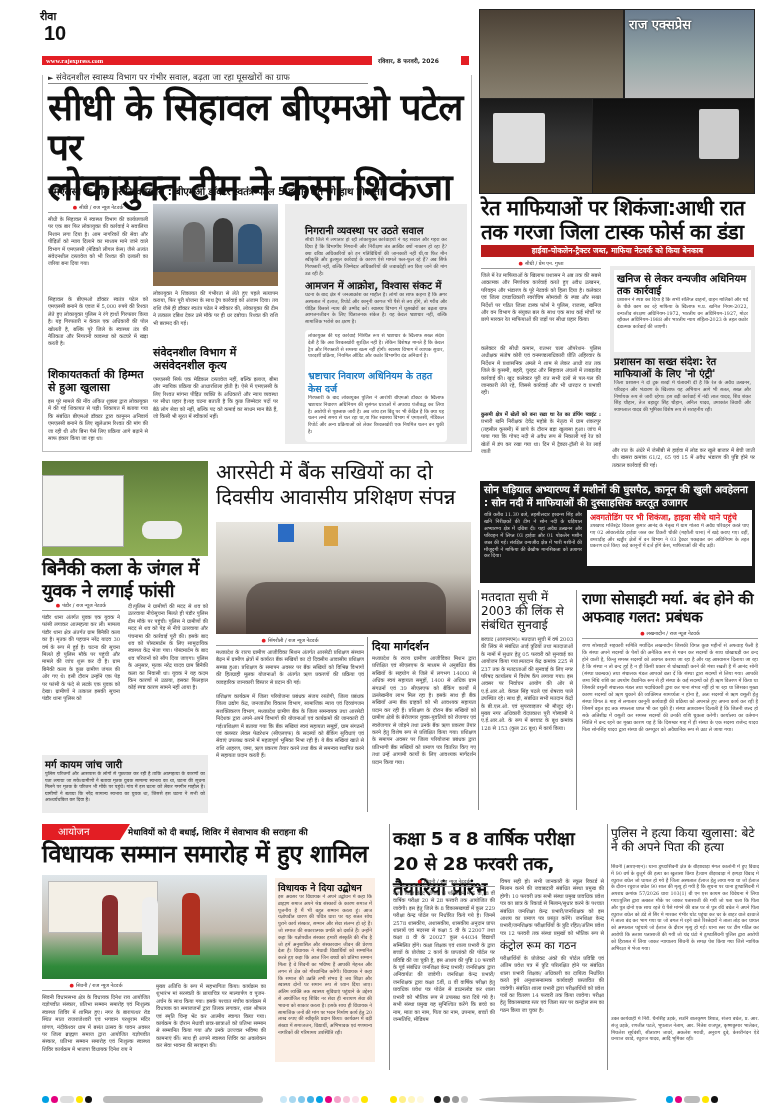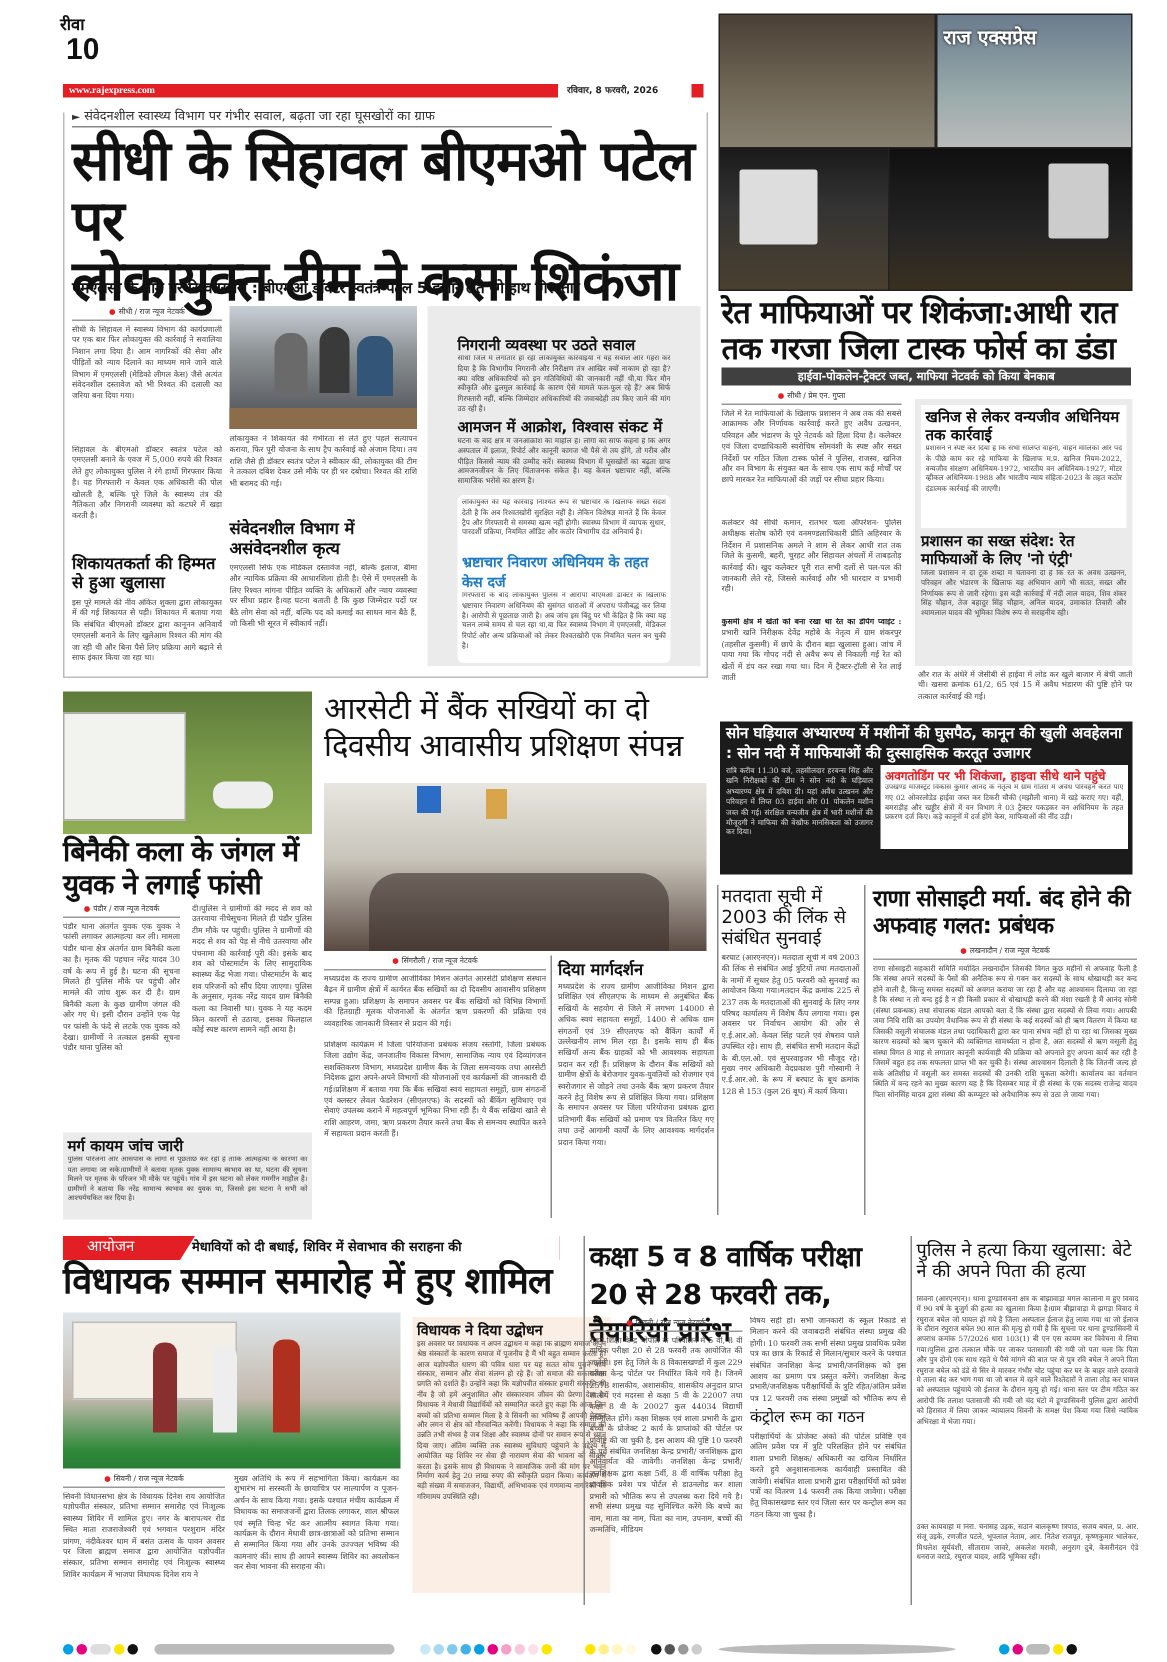--- a/index.html
+++ b/index.html
@@ -75,21 +75,21 @@
 <div class="abs" style="left:479px;top:9px;width:276px;height:185px;background:#222">
   <div class="abs" style="left:1px;top:1px;width:143px;height:88px;background:linear-gradient(180deg,#4a4035 0%,#6f6656 55%,#888070 100%)"></div>
   <div class="abs" style="left:146px;top:1px;width:129px;height:88px;background:linear-gradient(180deg,#6a7c8e 0%,#9aa 60%,#bbb 100%)"></div>
   <div class="abs" style="left:150px;top:6px;font-size:13px;color:#fff;font-weight:bold;text-shadow:0 0 2px #000">राज एक्सप्रेस</div>
   <div class="abs" style="left:1px;top:90px;width:112px;height:94px;background:linear-gradient(180deg,#1a1a1a 0%,#333 40%,#4a4030 100%)"></div>
   <div class="abs" style="left:114px;top:90px;width:161px;height:94px;background:linear-gradient(180deg,#101010 0%,#252525 60%,#3a3020 100%)"></div>
   <div class="abs" style="left:14px;top:104px;width:52px;height:50px;background:#ddd;border-radius:2px"></div>
   <div class="abs" style="left:220px;top:100px;width:40px;height:50px;background:#ccc;border-radius:2px"></div>
 </div>
 <div class="abs hd" style="left:481px;top:196px;width:275px;font-size:20.5px;letter-spacing:-0.5px;line-height:24px">रेत माफियाओं पर शिकंजा:आधी रात तक गरजा जिला टास्क फोर्स का डंडा</div>
-<div class="abs" style="left:481px;top:245px;width:273px;height:12px;background:#404040;color:#fff;font-size:7.6px;font-weight:bold;text-align:center;line-height:12px">हाईवा-पोकलेन-ट्रैक्टर जब्त, माफिया नेटवर्क को किया बेनकाब</div>
+<div class="abs" style="left:481px;top:245px;width:273px;height:12px;background:#b91c1c;color:#fff;font-size:7.6px;font-weight:bold;text-align:center;line-height:12px">हाईवा-पोकलेन-ट्रैक्टर जब्त, माफिया नेटवर्क को किया बेनकाब</div>
 
 <div class="abs" style="left:481px;top:260px;width:120px">
   <div class="byline"><span class="dot">●</span><span>सीधी / प्रेम एन. गुप्ता</span></div>
   <div class="body-text" style="height:73px;overflow:hidden">जिले में रेत माफियाओं के खिलाफ प्रशासन ने अब तक की सबसे आक्रामक और निर्णायक कार्रवाई करते हुए अवैध उत्खनन, परिवहन और भंडारण के पूरे नेटवर्क को हिला दिया है। कलेक्टर एवं जिला दण्डाधिकारी स्वरोचिष सोमवंशी के स्पष्ट और सख्त निर्देशों पर गठित जिला टास्क फोर्स ने पुलिस, राजस्व, खनिज और वन विभाग के संयुक्त बल के साथ एक साथ कई मोर्चों पर छापे मारकर रेत माफियाओं की जड़ों पर सीधा प्रहार किया।</div>
   <div class="body-text" style="height:66px;overflow:hidden">कलेक्टर की सीधी कमान, रातभर चला ऑपरेशन- पुलिस अधीक्षक संतोष कोरी एवं वनमण्डलाधिकारी प्रीति अहिरवार के निर्देशन में प्रशासनिक अमले ने शाम से लेकर आधी रात तक जिले के कुसमी, बहरी, चुरहट और सिहावल अंचलों में ताबड़तोड़ कार्रवाई की। खुद कलेक्टर पूरी रात सभी दलों से पल-पल की जानकारी लेते रहे, जिससे कार्रवाई और भी धारदार व प्रभावी रही।</div>
   <div class="body-text" style="height:52px;overflow:hidden"><b style="color:#222">कुसमी क्षेत्र में खेतों को बना रखा था रेत का डंपिंग प्वाइंट :</b> <span>प्रभारी खनि निरीक्षक देवेंद्र महोबे के नेतृत्व में ग्राम शंकरपुर (तहसील कुसमी) में छापे के दौरान बड़ा खुलासा हुआ। जांच में पाया गया कि गोपद नदी से अवैध रूप से निकाली गई रेत को खेतों में डंप कर रखा गया था। दिन में ट्रैक्टर-ट्रॉली से रेत लाई जाती</span></div>
 </div>
 <div class="abs grey-box" style="left:610px;top:266px;width:145px;height:178px;padding:4px">
   <div class="inner-white" style="padding:3px;height:82px">
     <div class="sub-hd" style="font-size:10px;line-height:12px">खनिज से लेकर वन्यजीव अधिनियम तक कार्रवाई</div>
@@ -163,21 +163,21 @@
   <div style="position:absolute;left:6px;top:6px;width:110px;height:52px;background:#f3efe6;border:1px solid #bbb"></div>
   <div style="position:absolute;left:60px;top:20px;width:16px;height:60px;background:#8a2f2f;border-radius:7px 7px 0 0"></div>
   <div style="position:absolute;left:100px;top:22px;width:16px;height:58px;background:#eee;border-radius:7px 7px 0 0"></div>
   <div style="position:absolute;left:140px;top:18px;width:18px;height:62px;background:#b03020;border-radius:7px 7px 0 0"></div>
 </div>
 <div class="abs" style="left:42px;top:982px;width:108px">
   <div class="byline"><span class="dot">●</span><span>सिवनी / राज न्यूज नेटवर्क</span></div>
   <div class="body-text" style="height:80px;overflow:hidden">सिवनी विधानसभा क्षेत्र के विधायक दिनेश राय आयोजित यज्ञोपवीत संस्कार, प्रतिभा सम्मान समारोह एवं निःशुल्क स्वास्थ्य शिविर में शामिल हुए। नगर के बारापत्थर रोड स्थित माता राजराजेश्वरी एवं भगवान परशुराम मंदिर प्रांगण, नंदीकेश्वर धाम में बसंत उत्सव के पावन अवसर पर जिला ब्राह्मण समाज द्वारा आयोजित यज्ञोपवीत संस्कार, प्रतिभा सम्मान समारोह एवं निःशुल्क स्वास्थ्य शिविर कार्यक्रम में भाजपा विधायक दिनेश राय ने</div>
 </div>
 <div class="abs body-text" style="left:156px;top:983px;width:110px;height:88px;overflow:hidden">मुख्य अतिथि के रूप में सहभागिता किया। कार्यक्रम का शुभारंभ मां सरस्वती के छायाचित्र पर माल्यार्पण व पूजन-अर्चन के साथ किया गया। इसके पश्चात मंचीय कार्यक्रम में विधायक का समाजजनों द्वारा तिलक लगाकर, शाल श्रीफल एवं स्मृति चिन्ह भेंट कर आत्मीय स्वागत किया गया। कार्यक्रम के दौरान मेधावी छात्र-छात्राओं को प्रतिभा सम्मान से सम्मानित किया गया और उनके उज्ज्वल भविष्य की कामनाएं कीं। साथ ही आपने स्वास्थ्य शिविर का अवलोकन कर सेवा भावना की सराहना की।</div>
-<div class="abs" style="left:275px;top:878px;width:132px;height:184px;background:#fbeee4;padding:3px">
+<div class="abs" style="left:275px;top:878px;width:100px;height:184px;background:#fbeee4;padding:3px">
   <div class="sub-hd" style="font-size:9.5px">विधायक ने दिया उद्बोधन</div>
   <div class="body-text" style="font-size:4.8px;line-height:6.8px;height:162px;overflow:hidden">इस अवसर पर विधायक ने अपने उद्बोधन में कहा कि ब्राह्मण समाज अपने श्रेष्ठ संस्कारों के कारण समाज में पूजनीय है मैं भी बहुत सम्मान करता हूं। आज यज्ञोपवीत धारण की पवित्र धारा पर यह सतत सोच पुराने कार्य संस्कार, सम्मान और सेवा संलग्न हो रहे हैं। जो समाज की सकारात्मक प्रगति को दर्शाते हैं। उन्होंने कहा कि यज्ञोपवीत संस्कार हमारी संस्कृति की नींव है जो हमें अनुशासित और संस्कारवान जीवन की प्रेरणा देता है। विधायक ने मेधावी विद्यार्थियों को सम्मानित करते हुए कहा कि आज जिन बच्चों को प्रतिभा सम्मान मिला है वे सिवनी का भविष्य हैं आपकी मेहनत और लगन से क्षेत्र को गौरवान्वित करेंगी। विधायक ने कहा कि समाज की उन्नति तभी संभव है जब शिक्षा और स्वास्थ्य दोनों पर समान रूप से ध्यान दिया जाए। अंतिम व्यक्ति तक स्वास्थ्य सुविधाएं पहुंचाने के उद्देश्य से आयोजित यह शिविर नर सेवा ही नारायण सेवा की भावना को साकार करता है। इसके साथ ही विधायक ने सामाजिक जनों की मांग पर भवन निर्माण कार्य हेतु 20 लाख रुपए की स्वीकृति प्रदान किया। कार्यक्रम में बड़ी संख्या में समाजजन, विद्यार्थी, अभिभावक एवं गणमान्य नागरिकों की गरिमामय उपस्थिति रही।</div>
 </div>
 
 <div class="abs vline" style="left:389px;top:824px;height:246px"></div>
 <div class="abs hd" style="left:393px;top:826px;width:212px;font-size:18.5px;line-height:25px;letter-spacing:-0.3px">कक्षा 5 व 8 वार्षिक परीक्षा 20 से 28 फरवरी तक, तैयारियां प्रारंभ</div>
 <div class="abs" style="left:393px;top:878px;width:102px">
   <div class="byline"><span class="dot">●</span><span>सिवनी / राज न्यूज नेटवर्क</span></div>
   <div class="body-text" style="height:184px;overflow:hidden">राज्य शिक्षा केन्द्र भोपाल के परिपालन में 5 वीं, 8 वीं वार्षिक परीक्षा 20 से 28 फरवरी तक आयोजित की जावेगी। इस हेतु जिले के 8 विकासखण्डों में कुल 229 परीक्षा केन्द्र पोर्टल पर निर्धारित किये गये है। जिनमें 2578 शासकीय, अशासकीय, शासकीय अनुदान प्राप्त शालायें एवं मदरसा से कक्षा 5 वी के 22007 तथा कक्षा 8 वी के 20027 कुल 44034 विद्यार्थी सम्मिलित होंगे। कक्षा शिक्षक एवं शाला प्रभारी के द्वारा बच्चों के प्रोजेक्ट 2 कार्य के प्राप्तांको की पोर्टल पर प्रविष्टि की जा चुकी है, इस आशय की पुष्टि 10 फरवरी के पूर्व संबंधित जनशिक्षा केन्द्र प्रभारी/ जनशिक्षक द्वारा अनिवार्यतः की जावेगी। जनशिक्षा केन्द्र प्रभारी/ जनशिक्षक द्वारा कक्षा 5वीं, 8 वीं वार्षिक परीक्षा हेतु प्रावधिक प्रवेश पत्र पोर्टल से डाउनलोड कर शाला प्रभारी को भौतिक रूप से उपलब्ध करा दिये गये है। सभी संस्था प्रमुख यह सुनिश्चित करेंगे कि बच्चे का नाम, माता का नाम, पिता का नाम, उपनाम, बच्चों की जन्मतिथि, मीडियम</div>
 </div>

